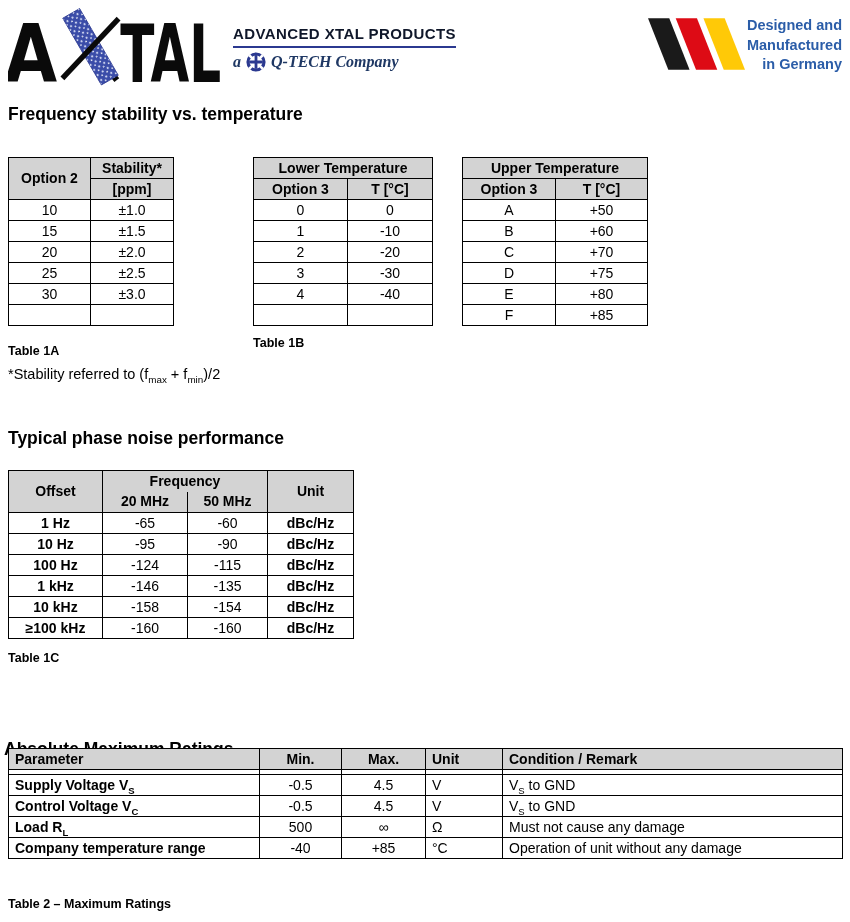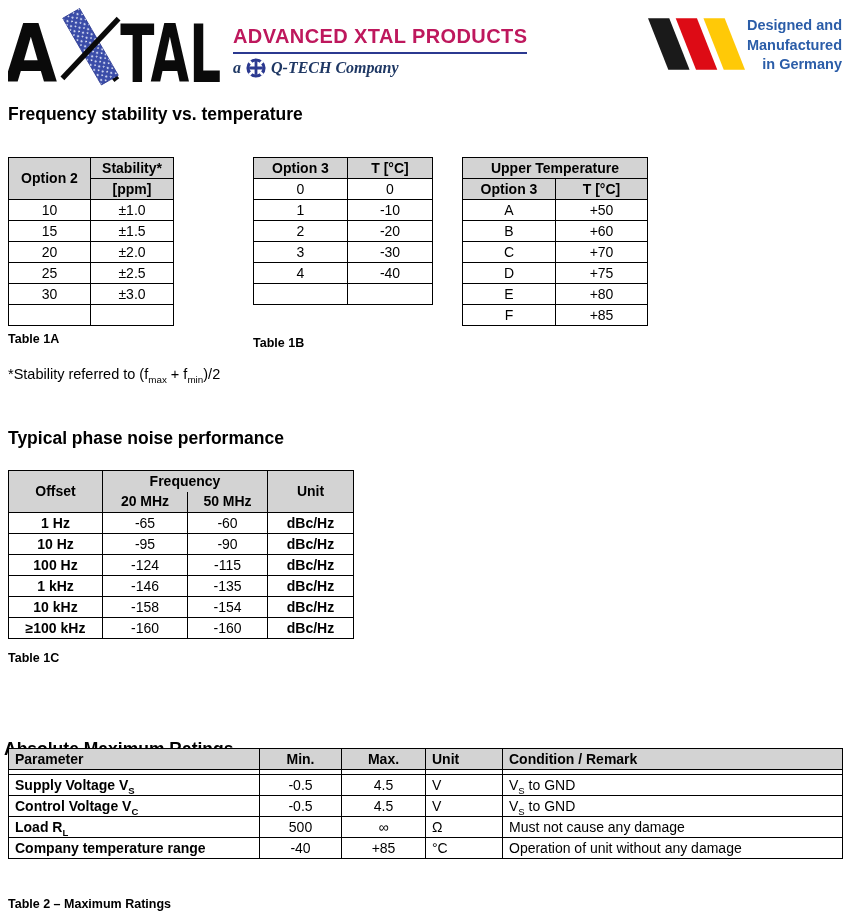--- a/index.html
+++ b/index.html
@@ -5,21 +5,21 @@
   * { margin:0; padding:0; box-sizing:border-box; }
   html,body { background:#ffffff; }
   .page {
     position:relative; width:850px; height:922px; background:#fff;
     font-family:"Liberation Sans", sans-serif; color:#000; overflow:hidden;
   }
   .abs { position:absolute; }
 
   
   .brand-line1 {
-    display:inline-block; color:#be185d; font-weight:bold; font-size:20px;
+    display:inline-block; color:#0f172a; font-weight:bold; font-size:15px;
     letter-spacing:0.4px; border-bottom:2.5px solid #2B3990; padding-bottom:4px;
   }
   .brand-line2 {
     margin-top:4px; display:flex; align-items:center; gap:5px;
     font-family:"Liberation Serif", serif; font-style:italic; font-weight:600;
     font-size:16px; color:#1F3864;
   }
   .made-in {
     text-align:right; color:#2B5DA8; font-weight:bold; font-size:14.5px; line-height:19.5px;
   }
@@ -144,20 +144,23 @@
     </tr>
   </tbody>
     </table>
 
   <table class="tbl abs" style="left:253px; top:157px; width:179px;">
     <colgroup>
         <col style="width:94px">
         <col style="width:85px">
       </colgroup>
     <tbody>
+        <tr>
+      <td colspan="2" class="hdr">Lower Temperature</td>
+    </tr>
     <tr>
       <td class="hdr">Option 3</td>
       <td class="hdr">T [°C]</td>
     </tr>
     <tr>
       <td>0</td>
       <td>0</td>
     </tr>
     <tr>
       <td>1</td>
@@ -215,21 +218,21 @@
       <td>E</td>
       <td>+80</td>
     </tr>
     <tr>
       <td>F</td>
       <td>+85</td>
     </tr>
   </tbody>
     </table>
 
-  <div class="abs tlabel" style="left:8px; top:332px;">Table 1A</div>
+  <div class="abs tlabel" style="left:8px; top:344px;">Table 1A</div>
   <div class="abs tlabel" style="left:253px; top:336px;">Table 1B</div>
 
   <div class="abs footnote" style="left:8px; top:366px;">
     <span>*Stability referred to (f</span><sub>max</sub><span> + f</span><sub>min</sub><span>)/2</span>
   </div>
 
   <div class="abs sec-title" style="left:8px; top:428px;">Typical phase noise performance</div>
 
   <table class="tbl abs" style="left:8px; top:470px; width:345px;">
     <colgroup>

